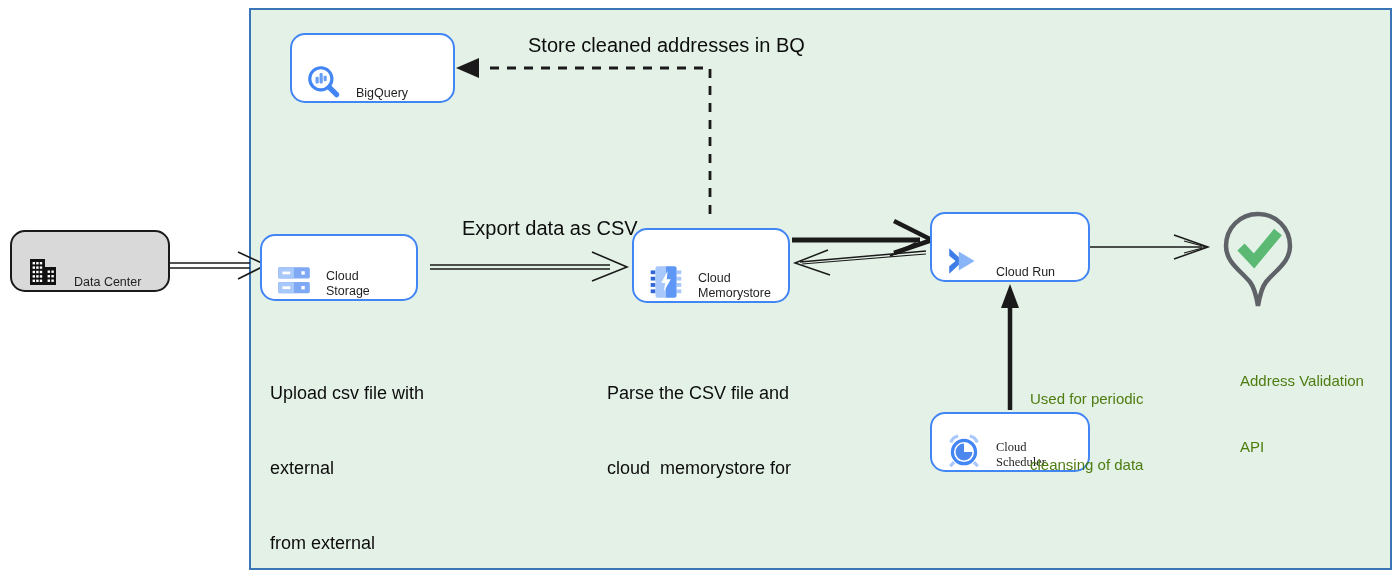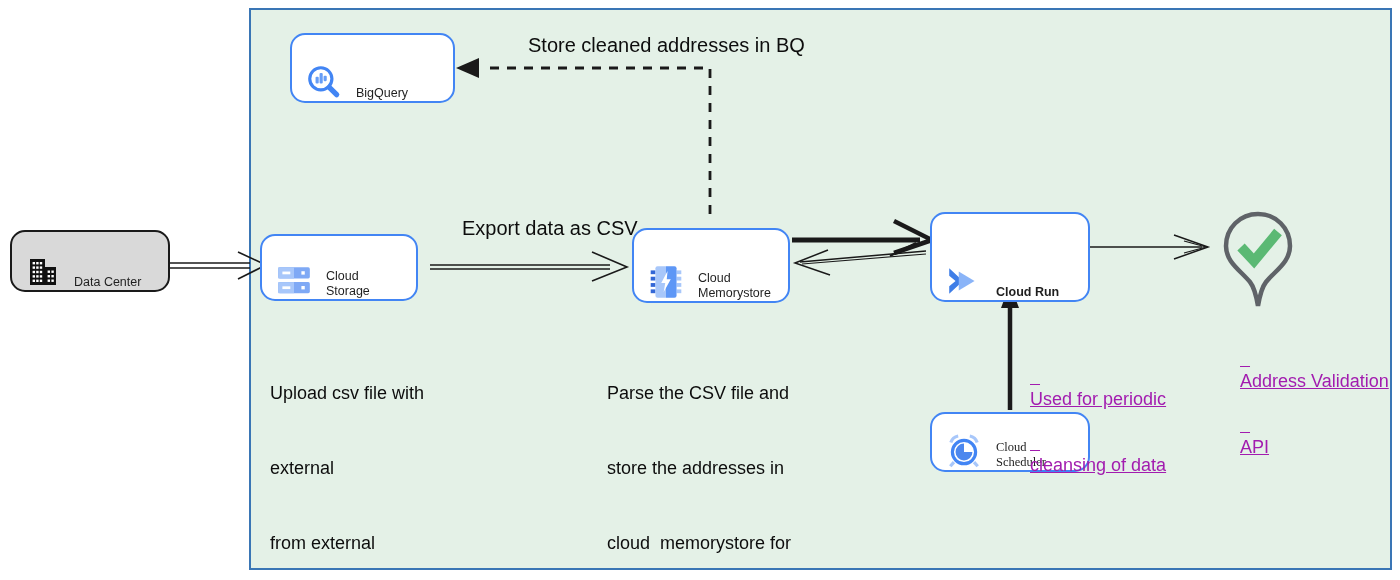--- a/index.html
+++ b/index.html
@@ -26,22 +26,22 @@
   .node-label { font-size:12.5px; line-height:15px; color:#1f1f1f; }
   .dc { background:#D9D9D9; border:2px solid #1a1a1a; }
   .annotation {
     position:absolute; font-size:18px; line-height:25px;
     color:#0d0d0d; white-space:pre;
   }
   .edge-label {
     position:absolute; font-size:20px; color:#0d0d0d; white-space:pre;
   }
   .small-label {
-    position:absolute; font-size:18px; line-height:22px;
-    color:#a21caf; white-space:pre;text-decoration:underline;
+    position:absolute; font-size:15px; line-height:22px;
+    color:#4d7c0f; white-space:pre;
   }
   svg.arrows {
     position:absolute; left:0; top:0; pointer-events:none;
   }
   .pin { position:absolute; left:1220px; top:210px; }
 </style>
 </head>
 <body>
 
 <div class="boundary"></div>
@@ -167,21 +167,21 @@
       <path d="M18,3 H26 Q28,3 28,5 V31 Q28,33 26,33 H18 Z" fill="#5E97F6"></path>
       <polygon points="19.5,7.5 13.5,19 17.3,19 15.8,27.5 22.5,15.5 18.7,15.5" fill="#fff"></polygon>
     </svg>
   </span>
   <span class="node-label">
     <div>Cloud</div>
     <div>Memorystore</div>
   </span>
 </div>
 
-<div class="node" style="left:930px; top:212px; width:160px; height:90px;font-weight:bold;">
+<div class="node" style="left:930px; top:212px; width:160px; height:70px;">
   <span class="icon">
     <svg width="38" height="38" viewBox="0 0 36 36">
       <path d="M4,6 L17,18 L4,30 L4,23 L10,18 L4,13 Z" fill="#3E7DE7"></path>
       <path d="M13,9 L28,18 L13,27 Z" fill="#8AB4F8"></path>
     </svg>
   </span>
   <span class="node-label">Cloud Run</span>
 </div>
 
 <div class="node" style="left:930px; top:412px; width:160px; height:60px;font-family:Liberation Serif, serif;">
@@ -206,29 +206,28 @@
     <polyline points="21,37 34,51 58,22" fill="none" stroke="#5BB974" stroke-width="10"></polyline>
   </svg>
 </div>
 <div class="small-label" style="left:1240px; top:326px;">
   <div>Address Validation</div>
   <div>API</div>
 </div>
 
 <div class="edge-label" style="left:489px; top:34px;margin-left:39px;">Store cleaned addresses in BQ</div>
 <div class="edge-label" style="left:456px; top:217px;margin-left:6px;">Export data as CSV</div>
-<div class="small-label" style="left:1030px; top:344px;">
+<div class="small-label" style="left:1030px; top:344px;text-align:right;">
   <div>Used for periodic</div>
   <div>cleansing of data</div>
 </div>
 
 <div class="annotation" style="left:270px; top:331px;">
   <div>Upload csv file with</div>
   <div>external</div>
   <div>from external</div>
   
 </div>
 <div class="annotation" style="left:607px; top:331px;">
   <div>Parse the CSV file and</div>
-  <div>store the addresses in</div>
   <div>cloud  memorystore for</div>
   
 </div>
 
 </body></html>

